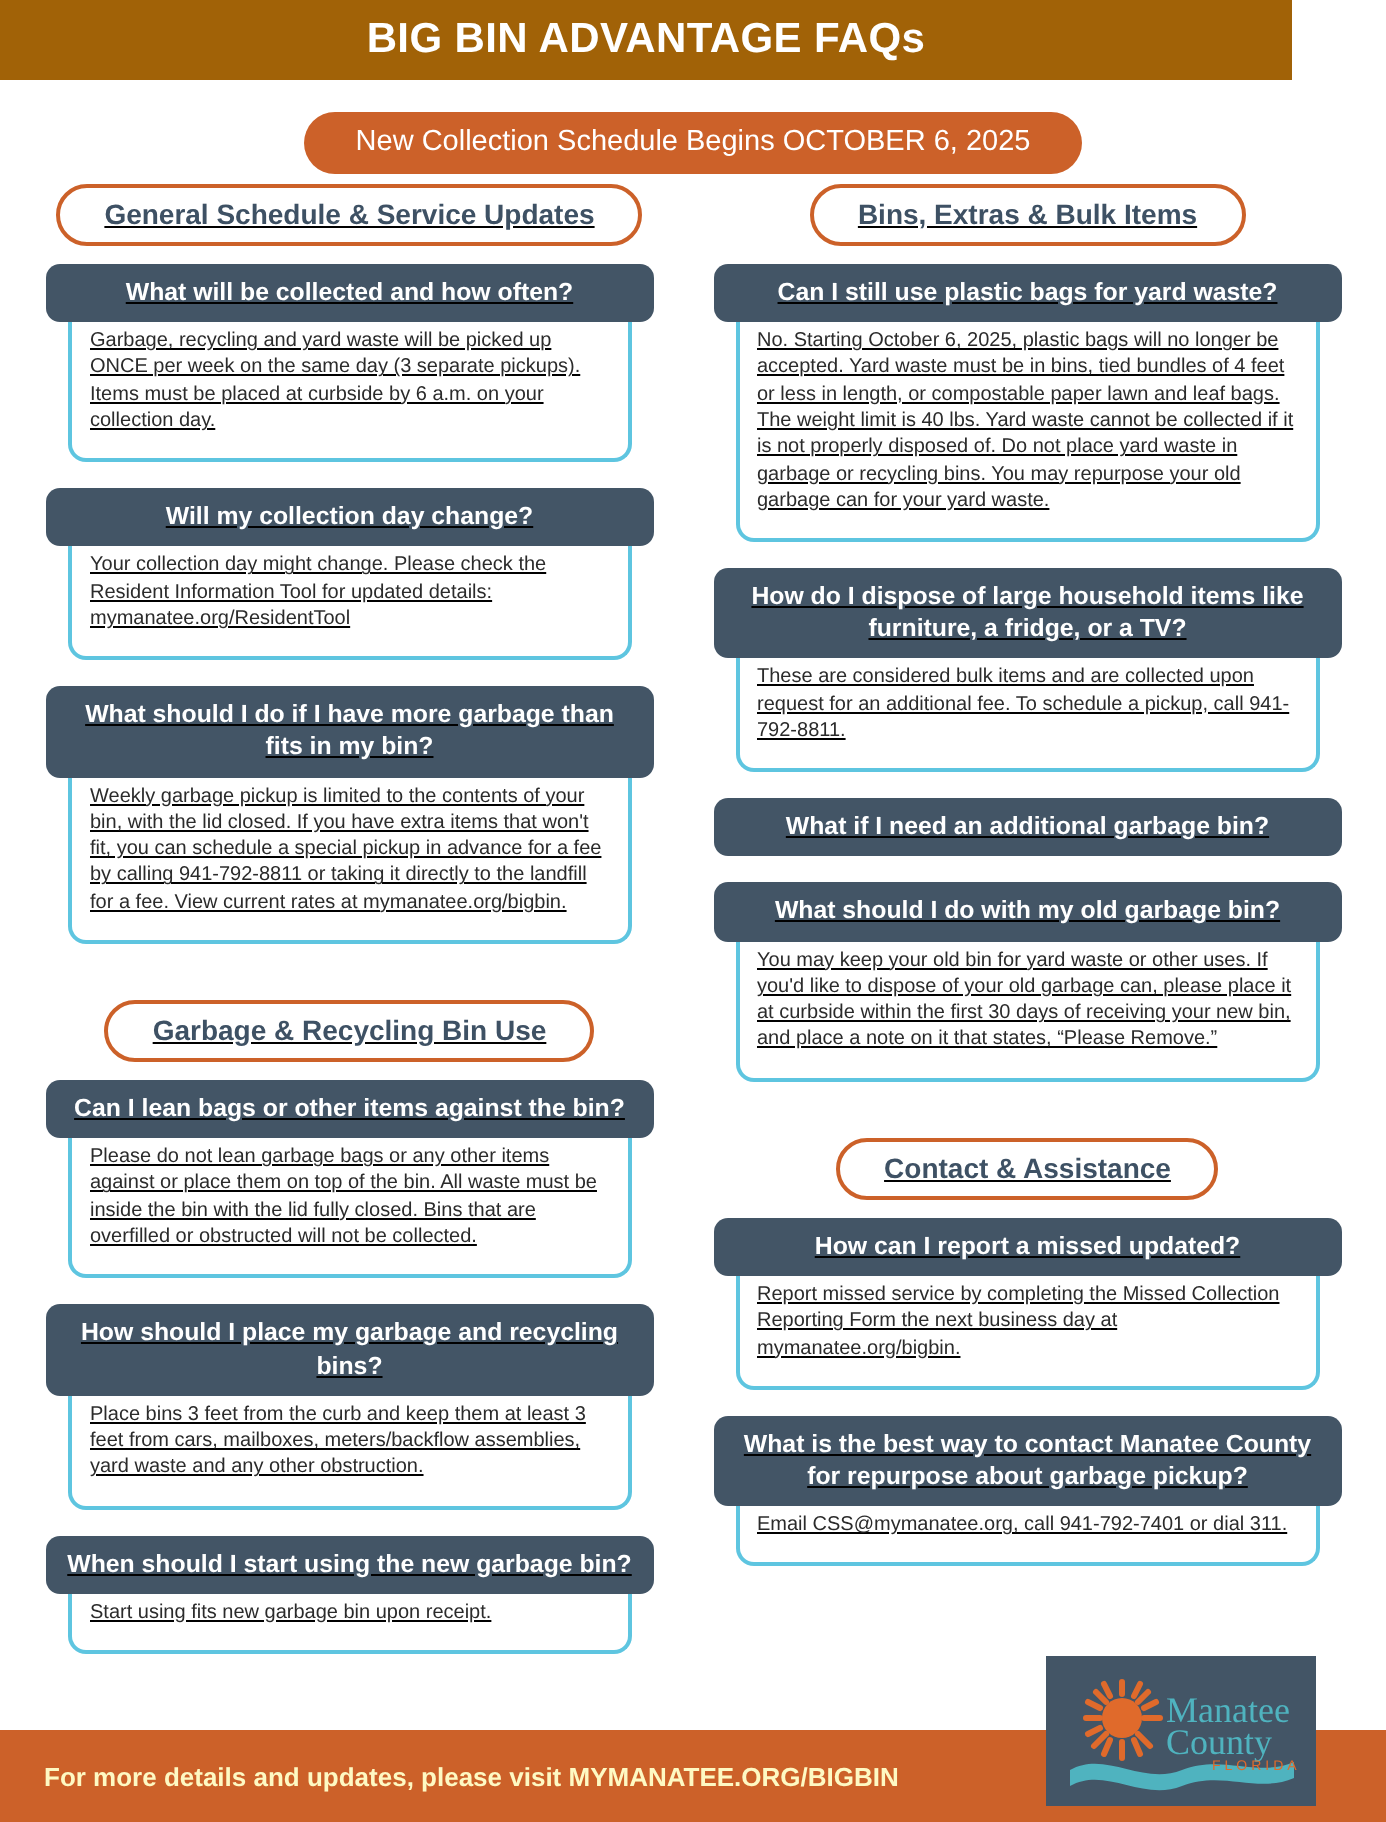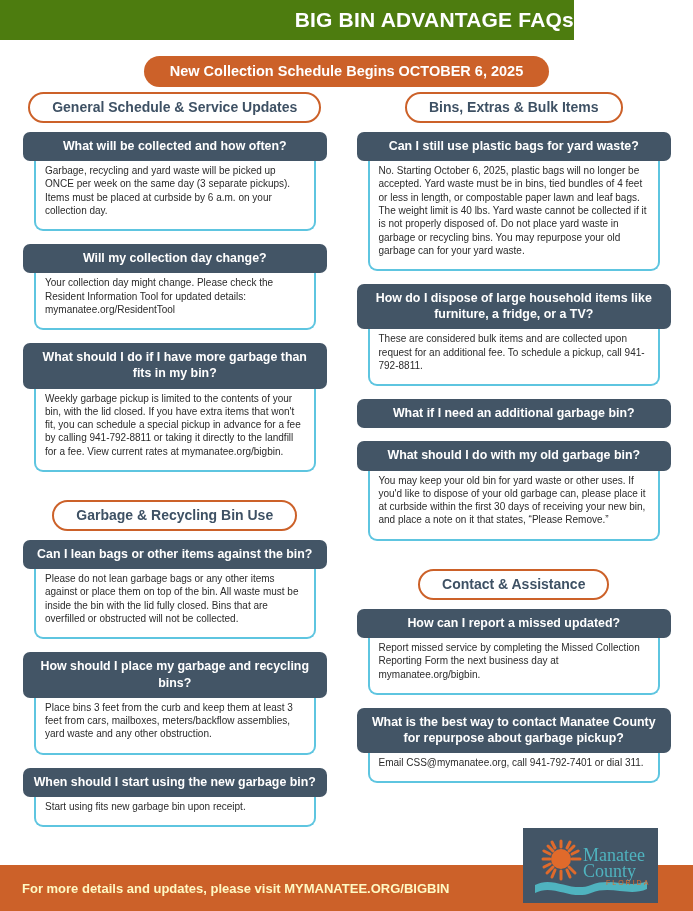--- a/index.html
+++ b/index.html
@@ -16,63 +16,64 @@
     position: relative;
     width: 693px;
     height: 911px;
     background: #ffffff;
   }
 
   
   .top-banner {
     position: absolute;
     top: 0; left: 0;
-    width: 574px;
+    width: 646px;
     height: 40px;
-    background: #4d7c0f;
+    background: #a16207;
     display: flex;
     align-items: center;
-    justify-content: flex-end;
+    justify-content: center;
   }
   .top-banner-title {
     color: #ffffff;
     font-size: 21px;
     font-weight: bold;
     letter-spacing: 0.2px;
   }
 
   
   .date-pill-wrap {
     position: absolute;
     top: 56px; left: 0;
     width: 693px;
     display: flex;
     justify-content: center;
   }
   .date-pill {
     background: #cc6129;
     color: #ffffff;
     font-size: 14.5px;
-    font-weight: bold;
+    font-weight: normal;
     padding: 7px 26px 8px 26px;
     border-radius: 18px;
     white-space: nowrap;
     text-align: center;
   }
 
   
   .columns {
     position: absolute;
     top: 92px; left: 0;
     width: 693px;
     display: flex;
   }
   .col {
     width: 346.5px;
     padding: 0 12px;
+    text-decoration: underline;
   }
   .col-left  { padding-left: 23px; padding-right: 20px; }
   .col-right { padding-left: 10px; padding-right: 22px; }
 
   
   .section-pill-row {
     display: flex;
     justify-content: center;
     margin-bottom: 9px;
   }

